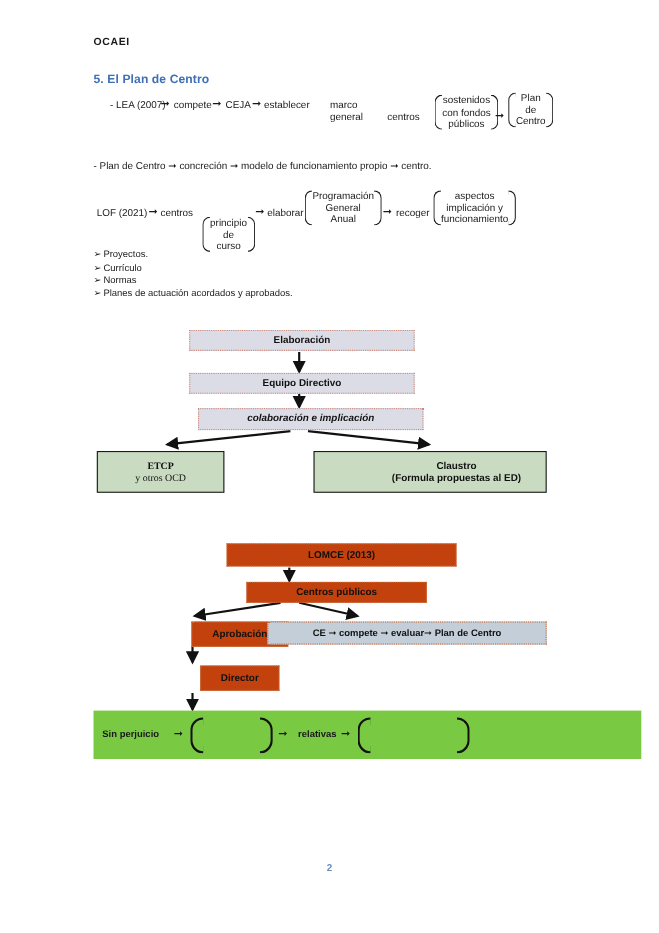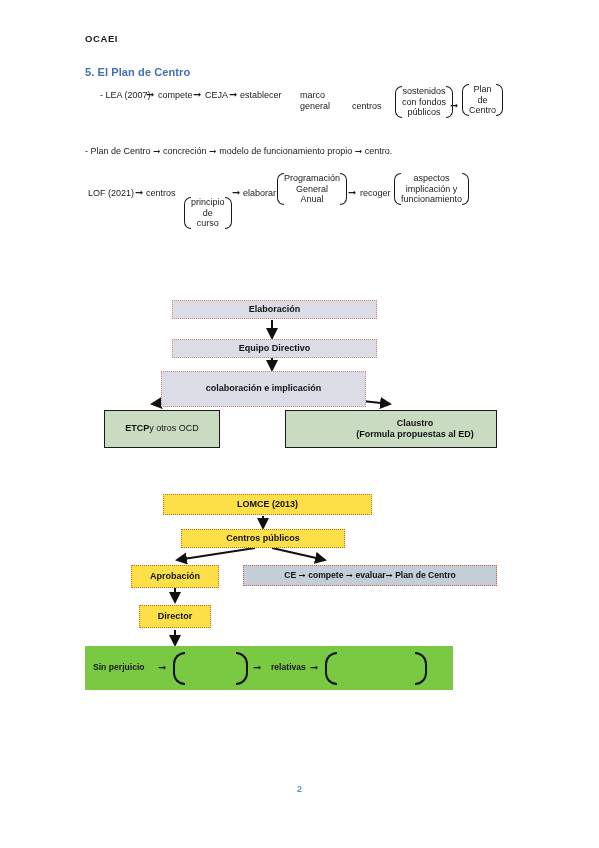--- a/index.html
+++ b/index.html
@@ -45,21 +45,21 @@
   .bul{display:inline-block;width:9px;font-weight:bold;}
 
   
   .box{
     position:absolute;box-sizing:border-box;
     display:flex;align-items:center;justify-content:center;text-align:center;
     font-size:9px;font-weight:bold;color:#111;line-height:11.5px;
   }
   .box-gray{background:#dcdce6;border:1px dotted #c98a7a;}
   .box-palegreen{background:#c9dcc2;border:1px solid #1a1a1a;}
-  .box-green{background:#fde047;border:1px dotted #c46a3a;}
+  .box-green{background:#c2410c;border:1px dotted #c46a3a;margin-left:43px;}
   .box-blue{background:#c3ced8;border:1px dotted #c46a3a;font-weight:bold;}
   .bar-green{position:absolute;background:#7ac943;box-sizing:border-box;}
 
   
   .arrows{position:absolute;left:0;top:0;width:599px;height:848px;pointer-events:none;}
 
   
   .bigbrace{
     position:absolute;box-sizing:border-box;
   }
@@ -141,20 +141,26 @@
   <div class="txt" style="left:360px;top:188px;">recoger</div>
 
   <div class="brace-group" style="left:394px;top:173px;">
     <div class="brace">
       <div>aspectos</div>
       <div>implicación y</div>
       <div>funcionamiento</div>
     </div>
   </div>
 
+  <div class="bullets">
+    <div><span class="bul">➢</span><span>Proyectos.</span></div>
+    <div><span class="bul">➢</span><span>Currículo</span></div>
+    <div><span class="bul">➢</span><span>Normas</span></div>
+    <div><span class="bul">➢</span><span>Planes de actuación acordados y aprobados.</span></div>
+  </div>
 
   <svg class="arrows" viewBox="0 0 599 848">
     <defs>
       <marker id="ah" markerWidth="7" markerHeight="7" refX="5" refY="3" orient="auto">
         <path d="M0,0 L6,3 L0,6 Z" fill="#111"></path>
       </marker>
     </defs>
 
     <line x1="272" y1="320" x2="272" y2="338" stroke="#111" stroke-width="2" marker-end="url(#ah)"></line>
     <line x1="272" y1="358" x2="272" y2="370" stroke="#111" stroke-width="2" marker-end="url(#ah)"></line>
@@ -167,39 +173,39 @@
     <line x1="255" y1="548" x2="177" y2="560" stroke="#111" stroke-width="2" marker-end="url(#ah)"></line>
     <line x1="272" y1="548" x2="325" y2="560" stroke="#111" stroke-width="2" marker-end="url(#ah)"></line>
 
     <line x1="175" y1="588" x2="175" y2="602" stroke="#111" stroke-width="2" marker-end="url(#ah)"></line>
 
     <line x1="175" y1="630" x2="175" y2="645" stroke="#111" stroke-width="2" marker-end="url(#ah)"></line>
   </svg>
 
   <div class="box box-gray" style="left:172px;top:300px;width:205px;height:19px;">Elaboración</div>
   <div class="box box-gray" style="left:172px;top:339px;width:205px;height:19px;">Equipo Directivo</div>
-  <div class="box box-gray" style="left:161px;top:371px;width:205px;height:36px;">colaboración e implicación</div>
-
-  <div class="box box-palegreen" style="left:104px;top:410px;width:116px;height:38px;flex-direction:row;">
+  <div class="box box-gray" style="left:180px;top:371px;width:205px;height:20px;font-style:italic;">colaboración e implicación</div>
+
+  <div class="box box-palegreen" style="left:88px;top:410px;width:116px;height:38px;flex-direction:column;font-family:Liberation Serif, serif;">
     <span>ETCP</span>
     <span style="font-weight:normal;">y otros OCD</span>
   </div>
 
   <div class="box box-palegreen" style="left:285px;top:410px;width:212px;height:38px;flex-direction:column;padding-left:48px;">
     <span>Claustro</span>
     <span>(Formula propuestas al ED)</span>
   </div>
 
   <div class="box box-green" style="left:163px;top:494px;width:209px;height:21px;">LOMCE (2013)</div>
   <div class="box box-green" style="left:181px;top:529px;width:164px;height:19px;">Centros públicos</div>
   <div class="box box-green" style="left:131px;top:565px;width:88px;height:23px;">Aprobación</div>
   <div class="box box-blue" style="left:243px;top:565px;width:254px;height:21px;font-size:8.6px;">CE ➞ compete  ➞  evaluar➞ Plan de Centro</div>
   <div class="box box-green" style="left:139px;top:605px;width:72px;height:23px;">Director</div>
 
-  <div class="bar-green" style="left:85px;top:646px;width:368px;height:44px;">
+  <div class="bar-green" style="left:85px;top:646px;width:498px;height:44px;">
     <div class="txt" style="left:8px;top:16px;font-weight:bold;font-size:8.6px;">Sin perjuicio</div>
     <div class="txt arw" style="left:73px;top:17px;font-weight:bold;">➞</div>
     <div class="bigbrace" style="left:88px;top:6px;width:75px;height:33px;"></div>
     <div class="txt arw" style="left:168px;top:17px;font-weight:bold;">➞</div>
     <div class="txt" style="left:186px;top:16px;font-weight:bold;font-size:8.6px;">relativas</div>
     <div class="txt arw" style="left:225px;top:17px;font-weight:bold;">➞</div>
     <div class="bigbrace" style="left:240px;top:6px;width:102px;height:33px;"></div>
   </div>
 
   <div class="page-num">2</div>

